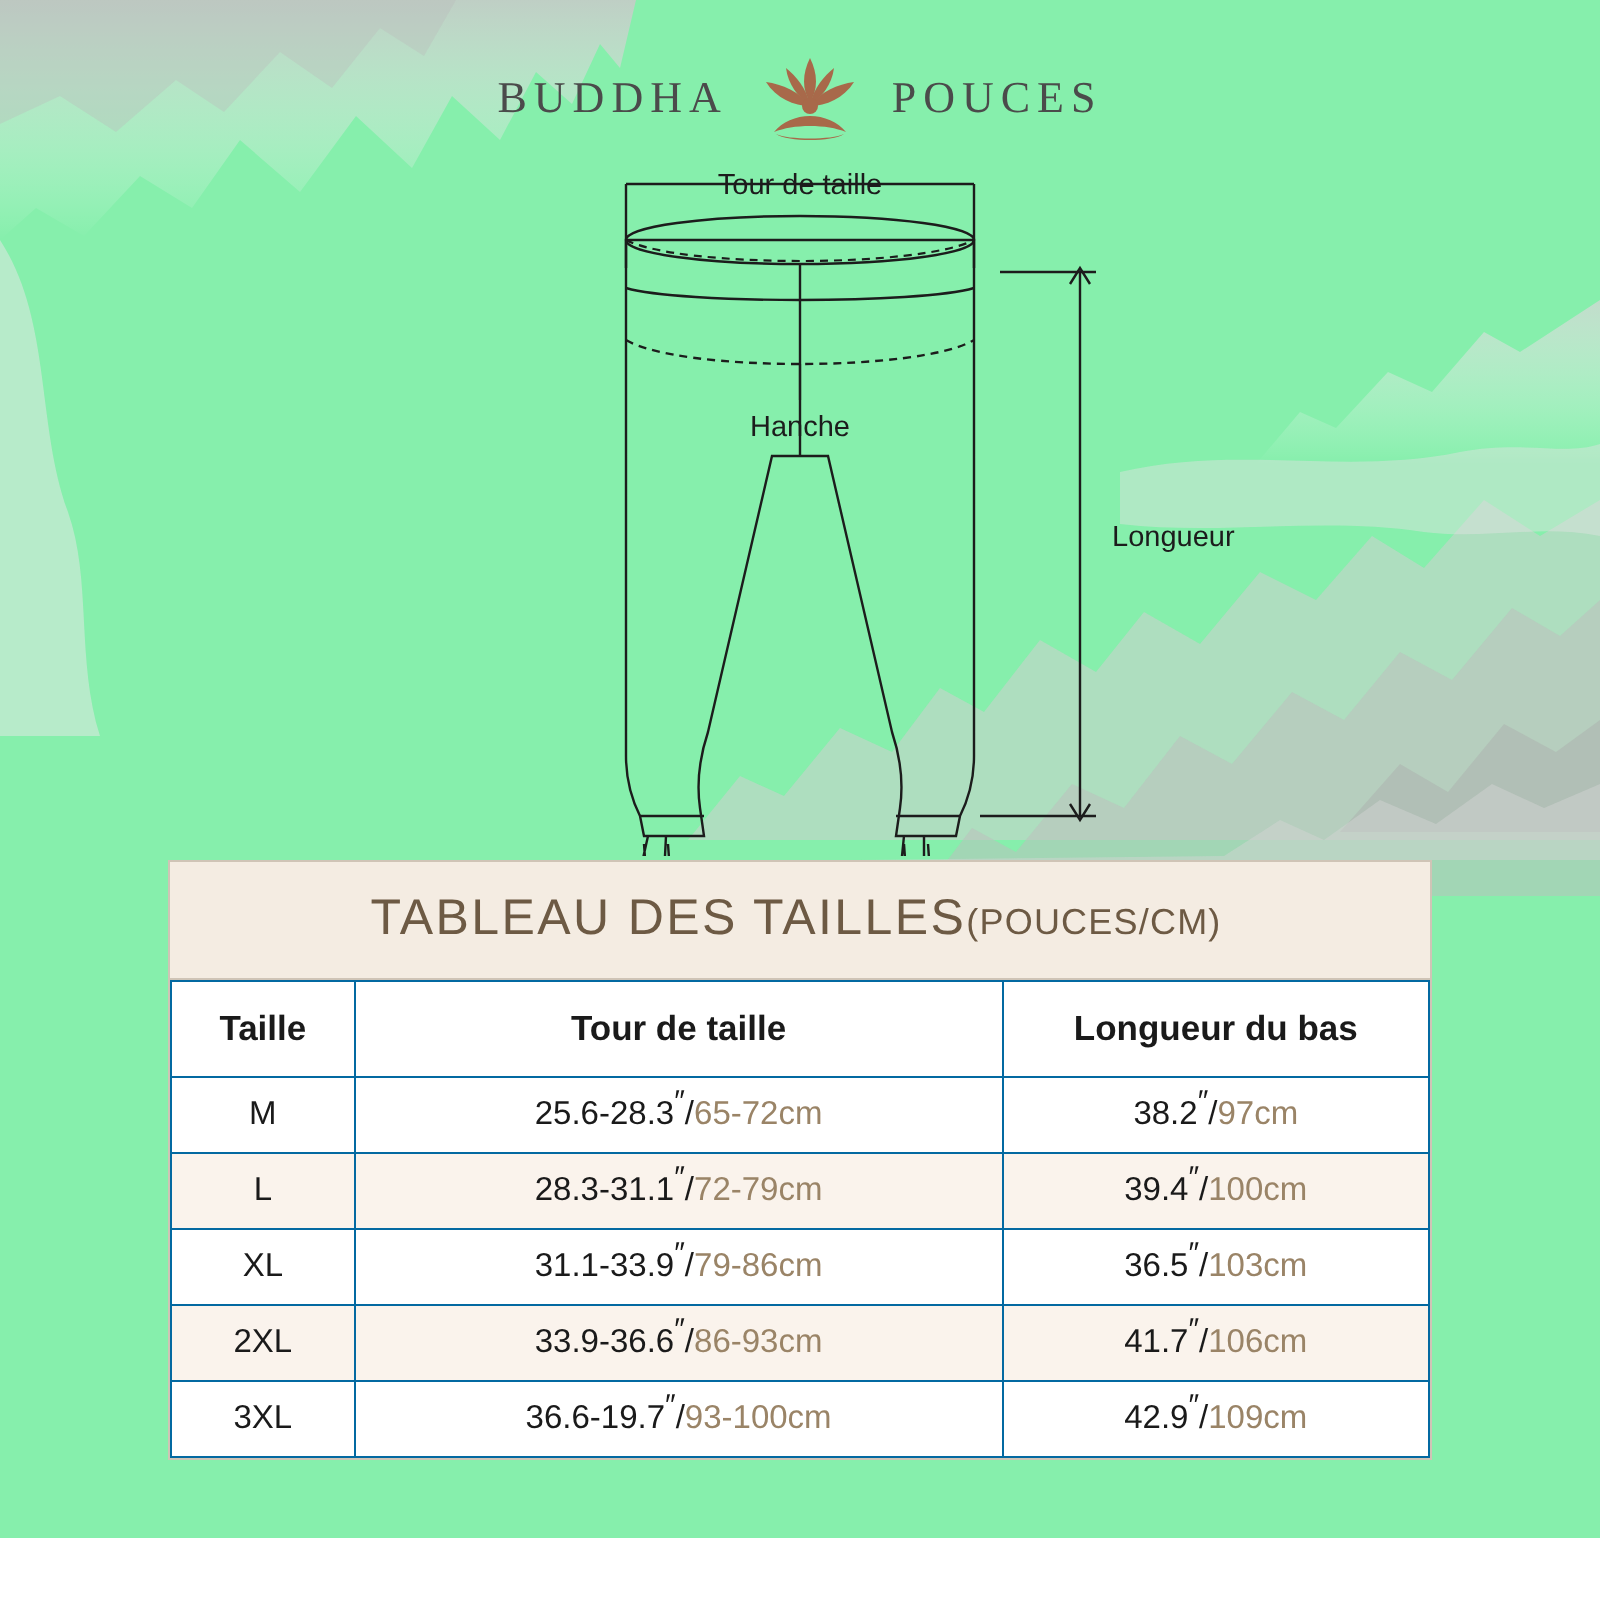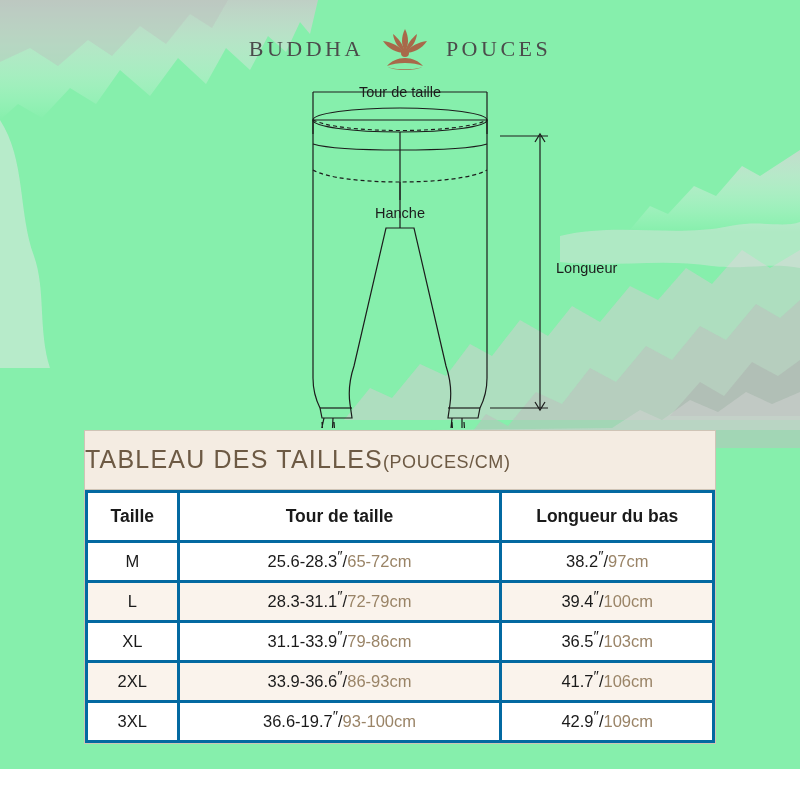--- a/index.html
+++ b/index.html
@@ -55,21 +55,21 @@
   
   .table-wrap {
     position: absolute;
     left: 84px; top: 430px;
     width: 632px;
     border: 1px solid #cfc4b6;
     background: #ffffff;
   }
   .table-title {
     background: #f4ece2;
-    text-align: left;
+    text-align: center;
     padding: 14px 4px 15px 0;
     border-bottom: 1px solid #cfc4b6;
   }
   .table-title .t-main {
     font-family: "Liberation Sans", sans-serif;
     font-size: 25px;
     letter-spacing: 1.2px;
     color: #6d5a44;
   }
   .table-title .t-sub {
@@ -77,21 +77,21 @@
     font-size: 18px;
     letter-spacing: 0.6px;
     color: #6d5a44;
   }
   table.sizes {
     width: 100%;
     border-collapse: collapse;
     table-layout: fixed;
   }
   table.sizes th, table.sizes td {
-    border: 3px solid #0369a1;
+    border: 1px solid #0369a1;
     text-align: center;
     color: #1a1a1a;
   }
   table.sizes th {
     font-size: 17.5px;
     font-weight: 700;
     padding: 13px 4px;
   }
   table.sizes td {
     font-size: 16.5px;

